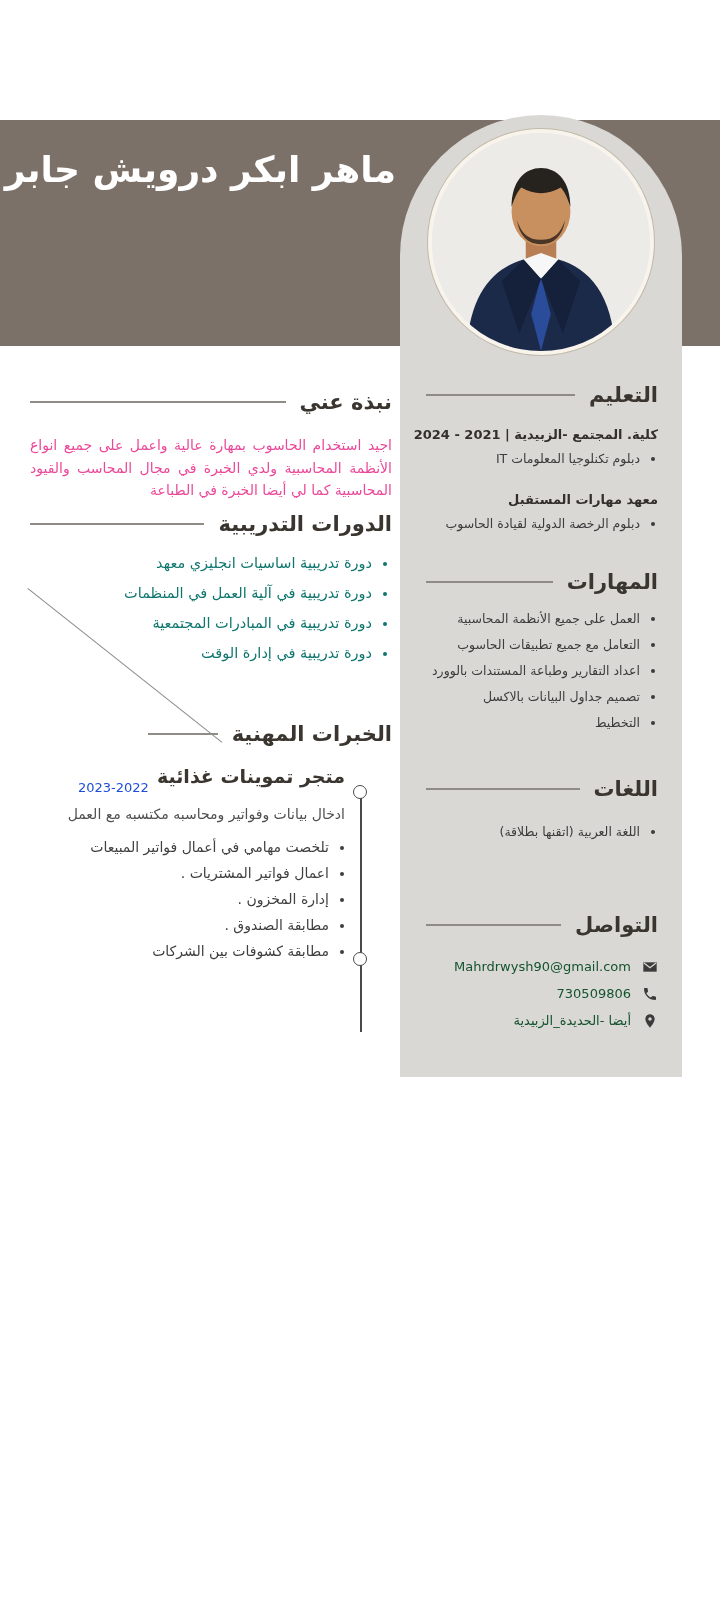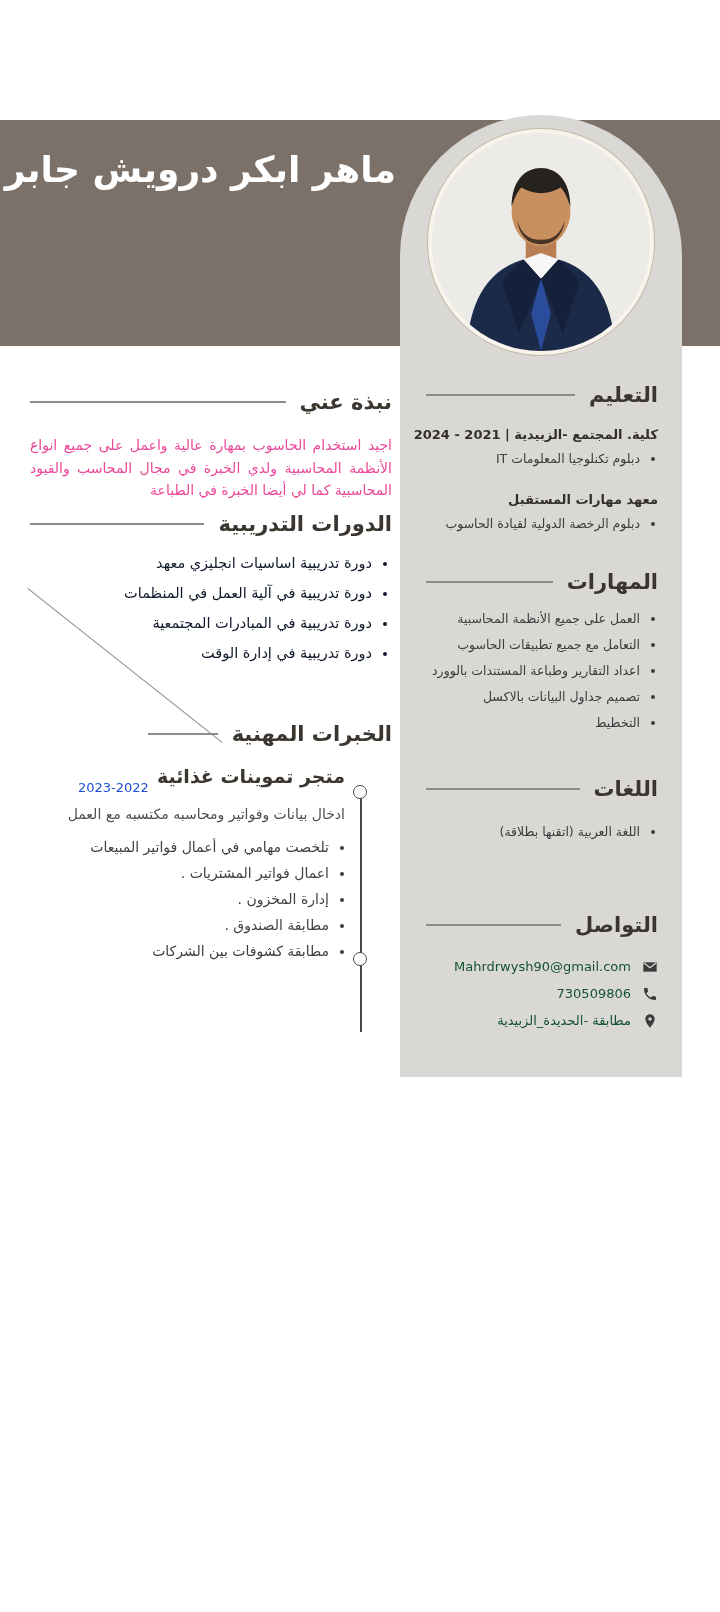--- a/index.html
+++ b/index.html
@@ -33,21 +33,21 @@
   .contact-rows { margin-top:16px; }
   .contact-row { display:flex; align-items:center; gap:11px; height:27px; direction:rtl; }
   .contact-row .c-icon { width:16px; height:16px; flex:0 0 16px; }
   .contact-row .c-icon svg { width:16px; height:16px; display:block; }
   .contact-text { font-size:13px; color:#14532d; white-space:nowrap; }
 
   
   .main-section { position:absolute; left:30px; width:362px; direction:rtl; }
   .about-text { margin-top:20px; font-size:14px; line-height:1.62; color:#ec4899; text-align:justify; }
   .main-list { list-style:disc; margin-top:12px; padding:0 20px 0 0; }
-  .main-list li { font-size:14.5px; line-height:30px; color:#0f172a; white-space:nowrap; }
+  .main-list li { font-size:14.5px; line-height:30px; color:#0f766e; white-space:nowrap; }
 
   .job-title { position:absolute; top:765px; right:375px; font-size:19px; font-weight:700; color:#3a352f; direction:rtl; white-space:nowrap; }
   .job-dates { position:absolute; top:780px; left:78px; font-size:13px; color:#1d4ed8; }
   .job-summary { position:absolute; top:806px; right:375px; font-size:14px; color:#4f4f4f; direction:rtl; white-space:nowrap; }
   .job-bullets { position:absolute; top:834px; right:375px; list-style:disc; padding:0 16px 0 0; direction:rtl; }
   .job-bullets li { font-size:14px; line-height:26px; color:#3f3f3f; white-space:nowrap; }
 
   
   .timeline-line { position:absolute; left:360px; top:790px; width:2px; height:242px; background:#4a4a4a; }
   .timeline-dot { position:absolute; width:14px; height:14px; border-radius:50%; background:#ffffff; border:1.5px solid #4a4a4a; left:353px; }
@@ -150,21 +150,21 @@
               </svg>
           </span>
           <span class="contact-text" dir="ltr">730509806</span>
         </div>
         <div class="contact-row">
           <span class="c-icon">
             <svg viewBox="0 0 24 24">
                 <path d="M12 2C8.1 2 5 5.1 5 9c0 5.2 7 13 7 13s7-7.8 7-13c0-3.9-3.1-7-7-7zm0 9.5c-1.4 0-2.5-1.1-2.5-2.5S10.6 6.5 12 6.5s2.5 1.1 2.5 2.5-1.1 2.5-2.5 2.5z" fill="#3b3b3b"></path>
               </svg>
           </span>
-          <span class="contact-text">مطابقة -الحديدة_الزبيدية</span>
+          <span class="contact-text">أيضا -الحديدة_الزبيدية</span>
         </div>
       </div>
     </div>
   </div>
 
   <div class="main-section" style="top:390px;">
     <div class="heading-row">
       <div class="main-heading">نبذة عني</div>
       <div class="heading-line"></div>
     </div>

